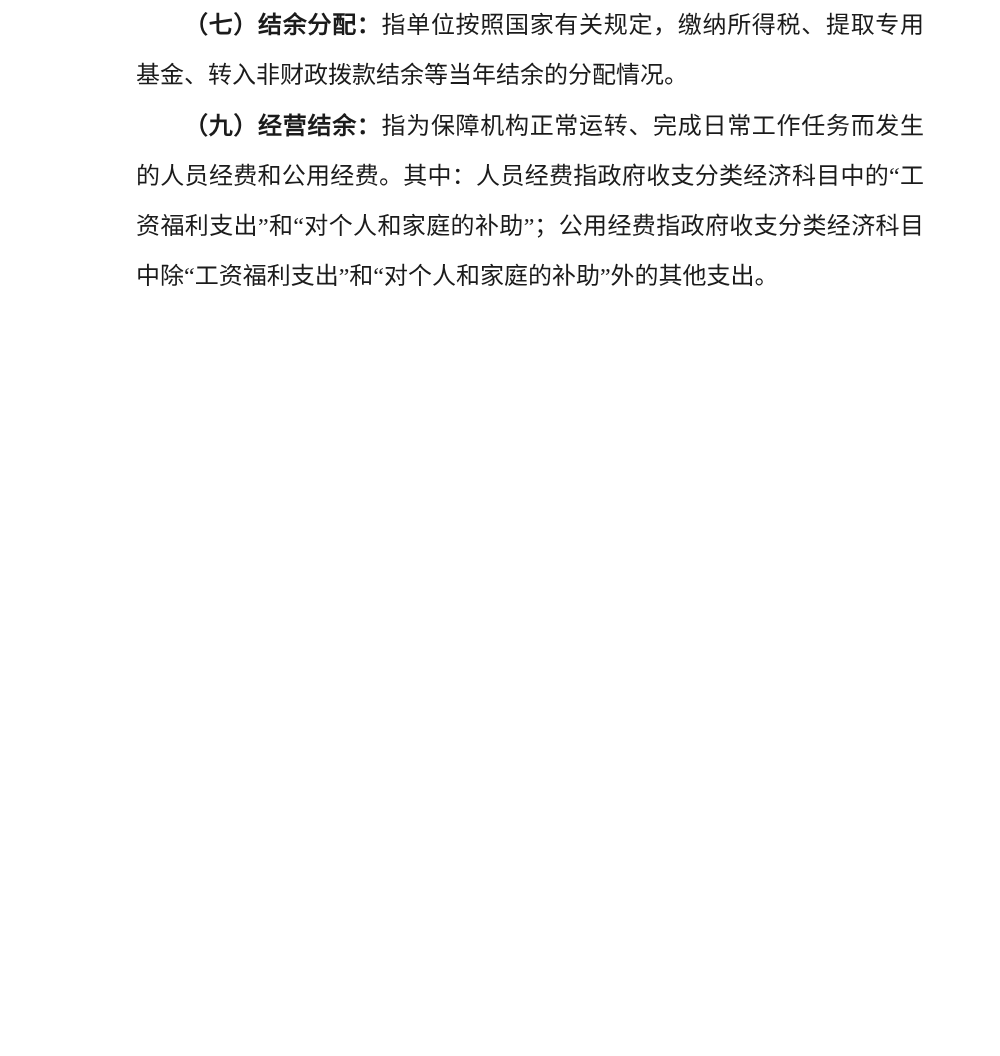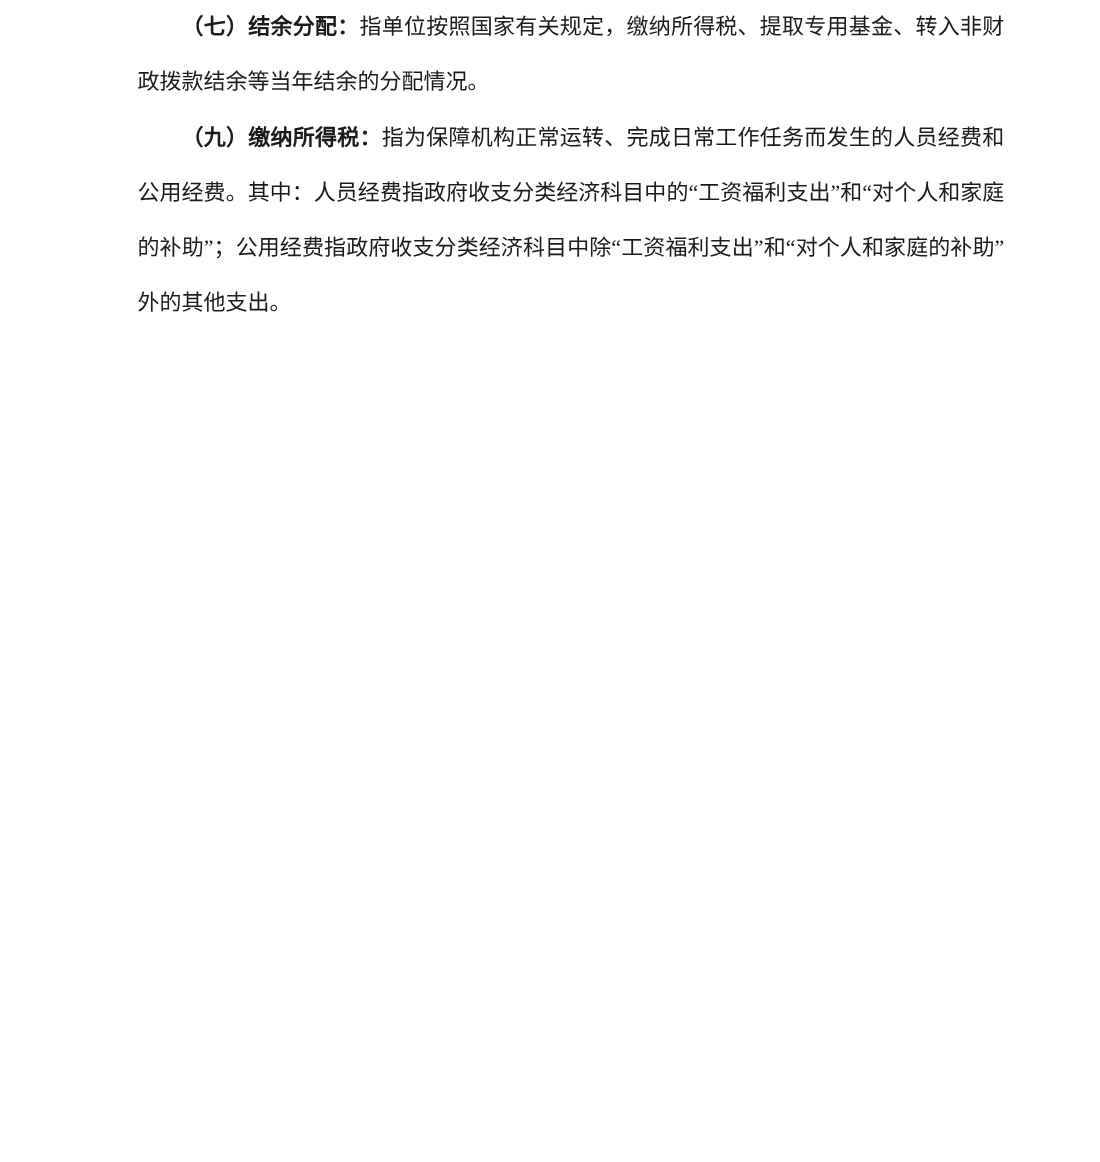--- a/index.html
+++ b/index.html
@@ -9,26 +9,26 @@
   }
   .page {
     position: relative;
     width: 1000px;
     height: 1056px;
     background: #ffffff;
     overflow: hidden;
   }
   .text-block {
     position: absolute;
-    left: 125px;
+    left: 136px;
     top: 0;
     width: 788px;
     color: #1b1b1b;
     font-family: "Liberation Serif", "DejaVu Serif", serif;
-    font-size: 20px;
+    font-size: 24px;
     line-height: 50.3px;
     text-align: justify;
     word-break: break-all;
     overflow-wrap: break-word;
   }
   .text-block p {
     margin: 0;
     padding: 0;
     text-indent: 2em;
   }
@@ -37,18 +37,18 @@
   }
 </style>
 </head>
 <body>
 
 <div class="page">
   <div class="text-block">
   <p><span class="lead">（七）结余分配：</span><span class="body-text">指单位按照国家有关规定，缴纳所得税、提取专用基金、转入非财政拨款结余等当年结余的分配情况。</span></p>
 
 
-  <p><span class="lead">（九）缴纳所得税：</span><span class="body-text">指为保障机构正常运转、完成日常工作任务而发生的人员经费和公用经费。其中：人员经费指政府收支分类经济科目中的“工资福利支出”和“对个人和家庭的补助”；公用经费指政府收支分类经济科目中除“工资福利支出”和“对个人和家庭的补助”外的其他支出。</span></p>
+  <p><span class="lead">（九）经营结余：</span><span class="body-text">指为保障机构正常运转、完成日常工作任务而发生的人员经费和公用经费。其中：人员经费指政府收支分类经济科目中的“工资福利支出”和“对个人和家庭的补助”；公用经费指政府收支分类经济科目中除“工资福利支出”和“对个人和家庭的补助”外的其他支出。</span></p>
 
 
 
 </div>
 </div>
 
 </body></html>

